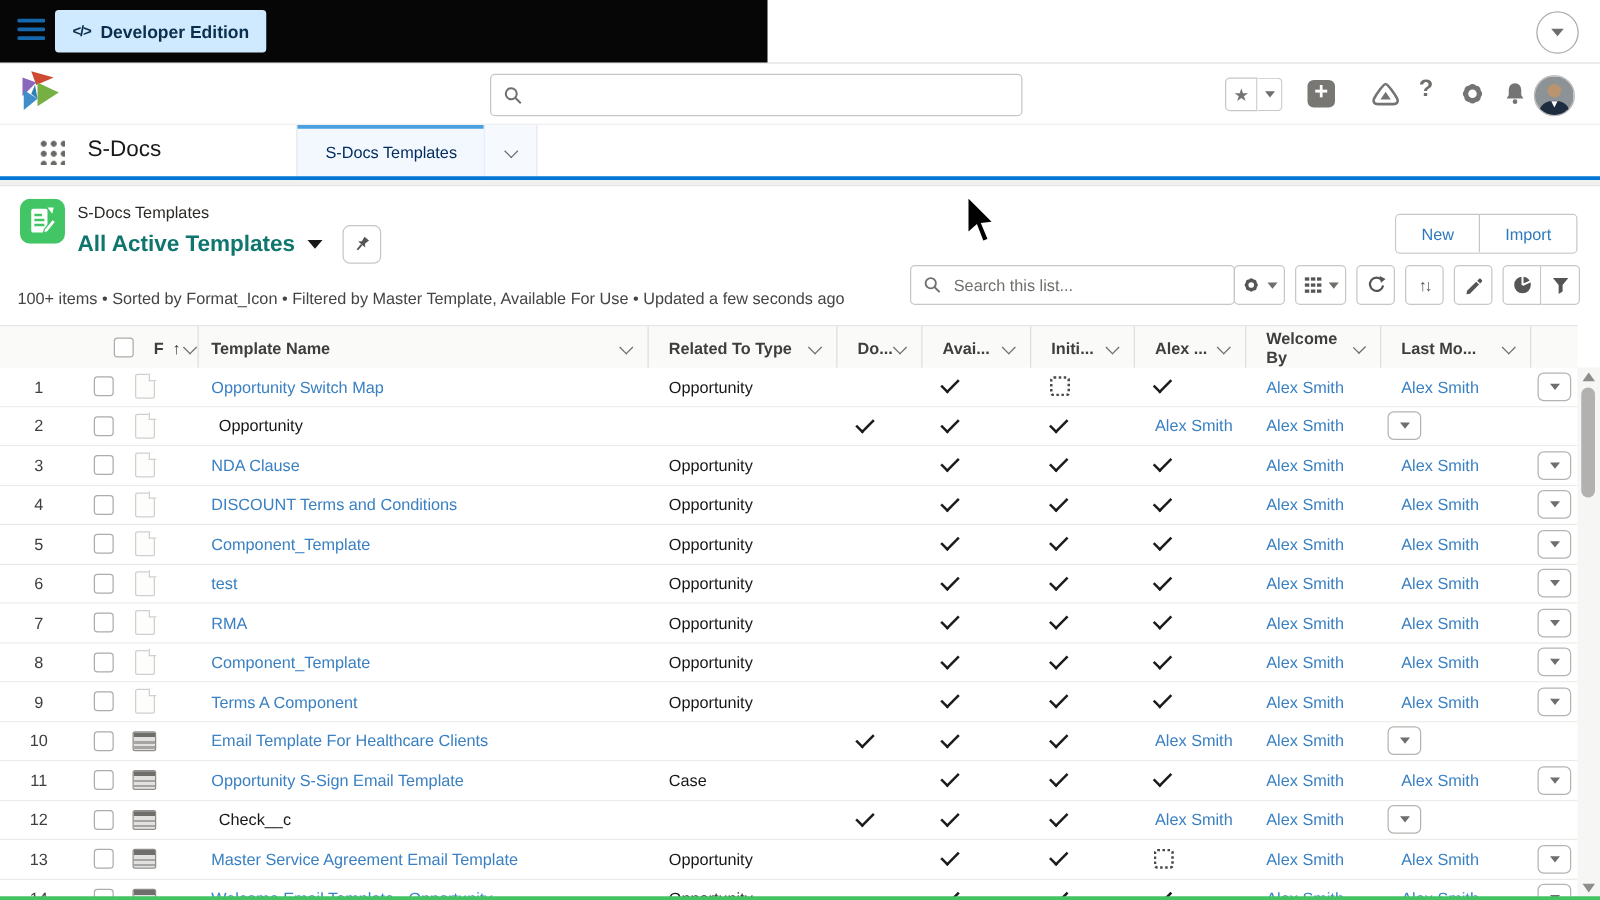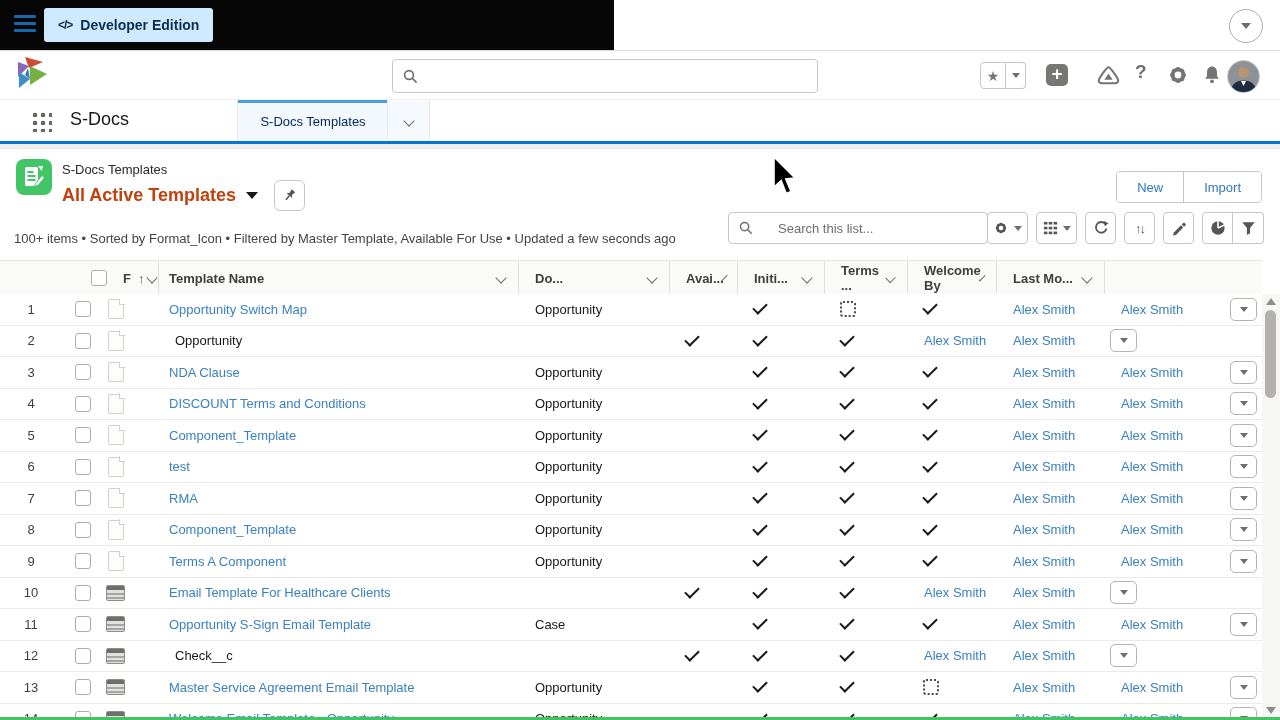--- a/index.html
+++ b/index.html
@@ -47,30 +47,30 @@
     display:flex;align-items:center;justify-content:center;font-size:13px;color:#032d60;}
   .navtab::before{content:"";position:absolute;left:0;top:0;width:100%;height:3px;background:#4a9fe0;}
   .navtabcaret{position:absolute;left:387px;top:0;width:41px;height:42px;background:#f6faff;border-left:1px solid #e4eefb;border-right:1px solid #e8e8e8;
     display:flex;align-items:center;justify-content:center;}
   .chev{display:inline-block;width:7px;height:7px;border-right:1.5px solid #706e6b;border-bottom:1.5px solid #706e6b;transform:rotate(45deg);}
   
   .card{position:absolute;left:0;top:148px;width:1280px;height:572px;background:#fff;border-top:1px solid #e6e6e6;}
   .objicon{position:absolute;left:16px;top:10px;}
   .objlabel{position:absolute;left:62px;top:13px;font-size:13px;color:#2b2826;}
   .viewrow{position:absolute;left:62px;top:31px;display:flex;align-items:center;gap:10px;}
-  .viewname{font-size:18px;font-weight:bold;color:#c2410c;}
+  .viewname{font-size:18px;font-weight:bold;color:#0f766e;}
   .viewcaret{width:0;height:0;border-left:6px solid transparent;border-right:6px solid transparent;border-top:7px solid #181818;}
   .pinbtn{width:29px;height:29px;border:1px solid #c9c7c5;border-radius:6px;background:#fff;display:flex;align-items:center;justify-content:center;margin-left:6px;}
   .statusline{position:absolute;left:14px;top:82px;font-size:13px;color:#444;}
   .actiongroup{position:absolute;right:18px;top:22px;display:flex;height:30px;border:1px solid #c9c7c5;border-radius:4px;overflow:hidden;background:#fff;}
   .actiongroup .abtn{display:flex;align-items:center;justify-content:center;font-size:13px;color:#2e79bd;background:#fff;border-left:1px solid #c9c7c5;padding:0 20px;}
   .actiongroup .abtn:first-child{border-left:none;}
   .listsearch{position:absolute;left:728px;top:63px;width:248px;height:30px;border:1px solid #c9c7c5;border-radius:4px;background:#fff;
     display:flex;align-items:center;padding-left:10px;gap:8px;}
-  .listsearch input{border:none;outline:none;font-size:13px;width:190px;font-family:"Liberation Sans",sans-serif;background:transparent;margin-left:15px;}
+  .listsearch input{border:none;outline:none;font-size:13px;width:190px;font-family:"Liberation Sans",sans-serif;background:transparent;}
   .listsearch input::placeholder{color:#706e6b;}
   .toolbar{position:absolute;left:987px;top:63px;display:flex;gap:8px;height:32px;}
   .tbtn{height:32px;border:1px solid #c9c7c5;border-radius:4px;background:#fff;display:flex;align-items:center;justify-content:center;gap:5px;box-sizing:border-box;}
   .tbtn.w40{width:41px;}.tbtn.w31{width:31px;}
   .tgroup{display:flex;height:32px;}
   .tgroup .tbtn{border-radius:0;}
   .tgroup .tbtn:first-child{border-radius:4px 0 0 4px;}
   .tgroup .tbtn:last-child{border-radius:0 4px 4px 0;border-left:none;}
   .sorttxt{font-size:13px;color:#555;font-weight:bold;letter-spacing:-2px;}
   
@@ -292,34 +292,38 @@
       <div class="th c1">
         <span class="cb"></span>
         <span class="thlabel">F</span>
         <span class="sortarrow">↑</span>
         <span class="chev"></span>
       </div>
       <div class="th c2">
         <span>Template Name</span>
         <span class="chev pushr"></span>
       </div>
+      <div class="th c3">
+        <span>Related To Type</span>
+        <span class="chev pushr"></span>
+      </div>
       <div class="th c4">
         <span>Do...</span>
         <span class="chev pushr"></span>
       </div>
       <div class="th c5">
         <span>Avai...</span>
         <span class="chev pushr"></span>
       </div>
       <div class="th c6">
         <span>Initi...</span>
         <span class="chev pushr"></span>
       </div>
       <div class="th c7">
-        <span>Terms ...</span>
+        <span>Alex ...</span>
         <span class="chev pushr"></span>
       </div>
       <div class="th c8">
         <span>Welcome By</span>
         <span class="chev pushr"></span>
       </div>
       <div class="th c9">
         <span>Last Mo...</span>
         <span class="chev pushr"></span>
       </div>

